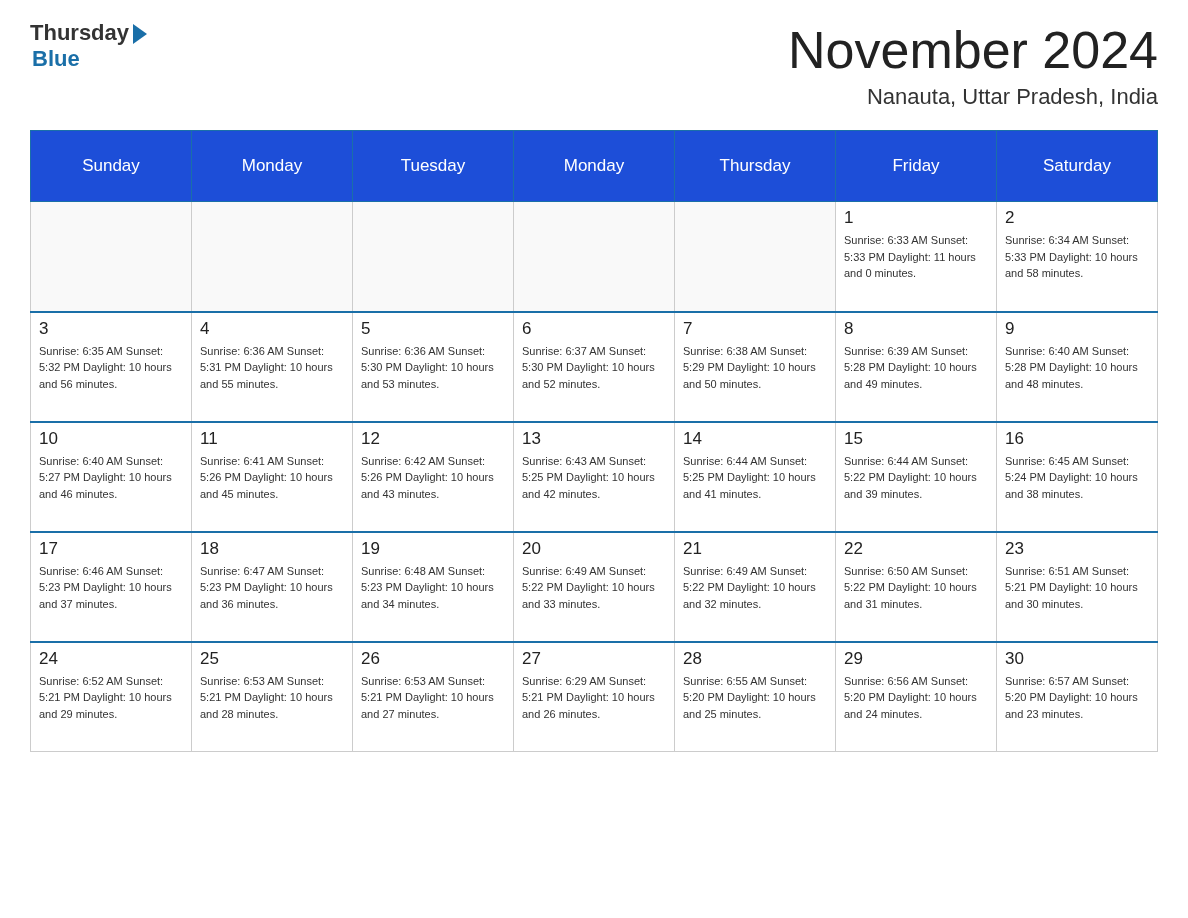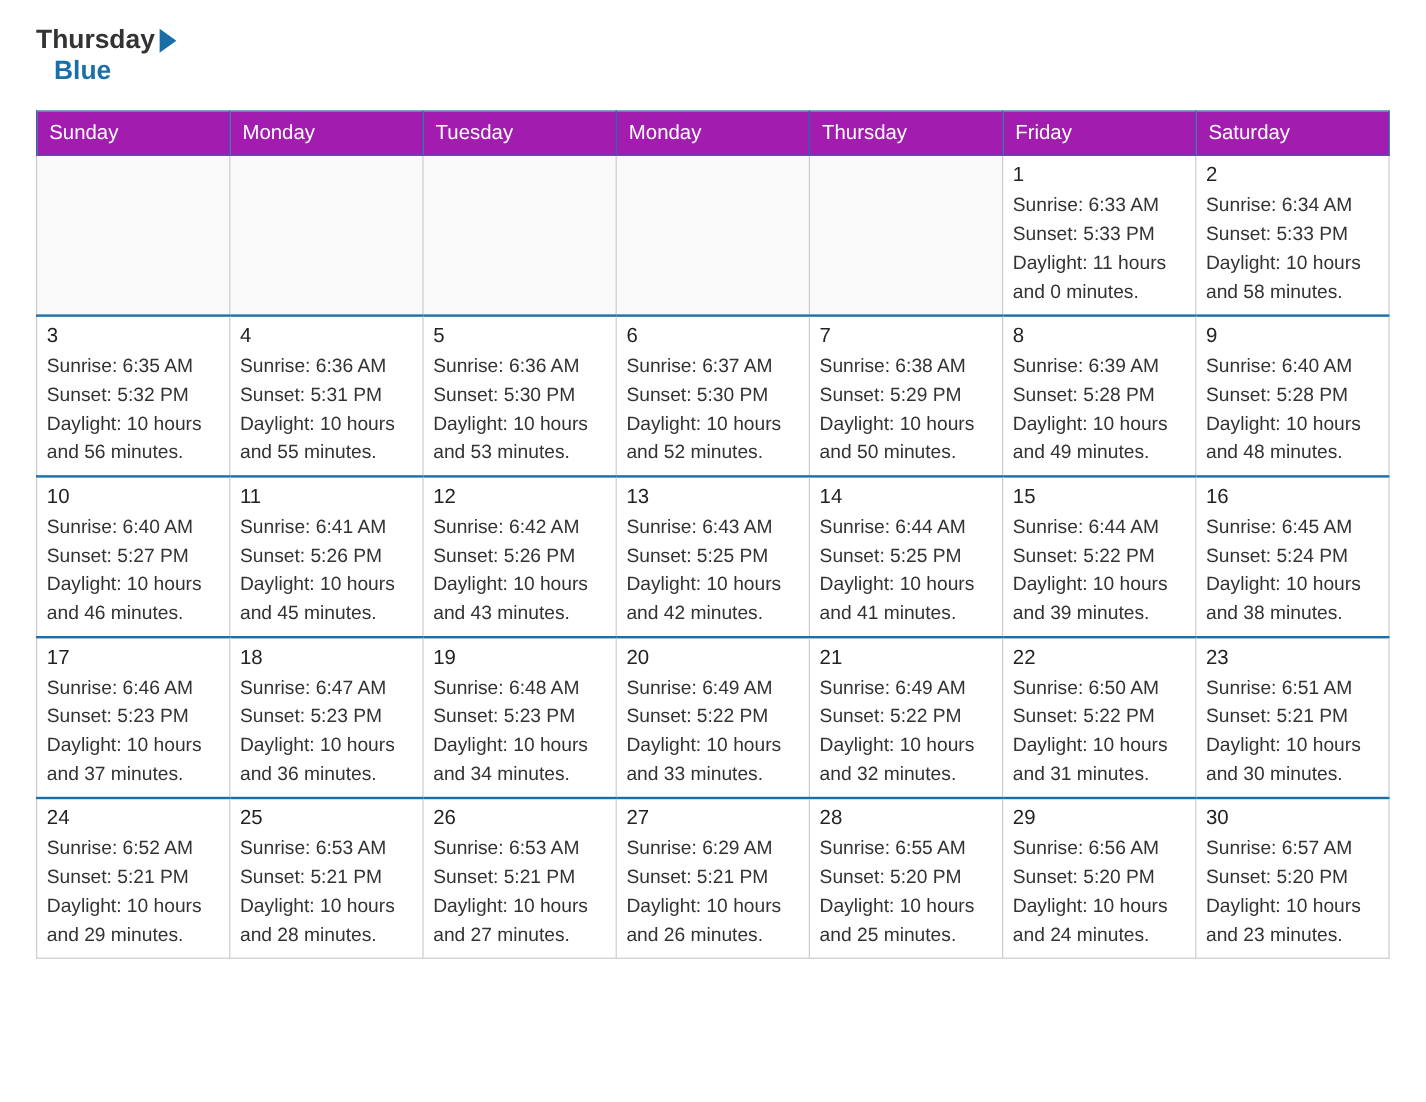--- a/index.html
+++ b/index.html
@@ -36,84 +36,88 @@
       border-left: 14px solid #1a6fa8;
       border-top: 10px solid transparent;
       border-bottom: 10px solid transparent;
       margin-left: 4px;
       margin-top: 2px;
     }
     .logo-blue {
       font-size: 22px;
       font-weight: bold;
       color: #1a6fa8;
-      margin-left: 15px;
+      margin-left: 2px;
     }
     .title-block {
       text-align: right;
     }
     .month-title {
       font-size: 52px;
       font-weight: normal;
       color: #222;
     }
     .location {
       font-size: 22px;
       color: #333;
       margin-top: 4px;
     }
     .calendar {
       width: 100%;
       border-collapse: collapse;
     }
     .calendar th {
-      background-color: #a21caf;
+      background-color: #1d4ed8;
       color: #fff;
-      padding: 8px 10px;
-      text-align: left;
+      padding: 25px 10px;
+      text-align: center;
       font-size: 17px;
       font-weight: normal;
       border: 1px solid #1a6fa8;
     }
     .calendar td {
       border: 1px solid #ccc;
       vertical-align: top;
       padding: 6px 8px;
       width: 14.28%;
       min-height: 110px;
       height: 110px;
     }
     .day-number {
       font-size: 17px;
       color: #222;
       font-weight: normal;
       margin-bottom: 4px;
     }
     .day-info {
-      font-size: 16px;
+      font-size: 11px;
       color: #333;
       line-height: 1.5;
     }
     .empty-cell {
       background: #f9f9f9;
     }
     .row-divider td {
       border-top: 2px solid #1a6fa8;
     }
   </style>
 </head>
 <body>
 
 <div class="header">
   <div class="logo">
     <div class="logo-top">
       <span class="logo-general">Thursday</span>
       <div class="logo-arrow"></div>
     </div>
     <span class="logo-blue">Blue</span>
+  </div>
+  <div class="title-block">
+    <div class="month-title">November 2024</div>
+    <div class="location">Nanauta, Uttar Pradesh, India</div>
   </div>
 </div>
 
 <table class="calendar">
   <thead>
     <tr>
     <th>Sunday</th>
         <th>Monday</th>
         <th>Tuesday</th>
         <th>Monday</th>

